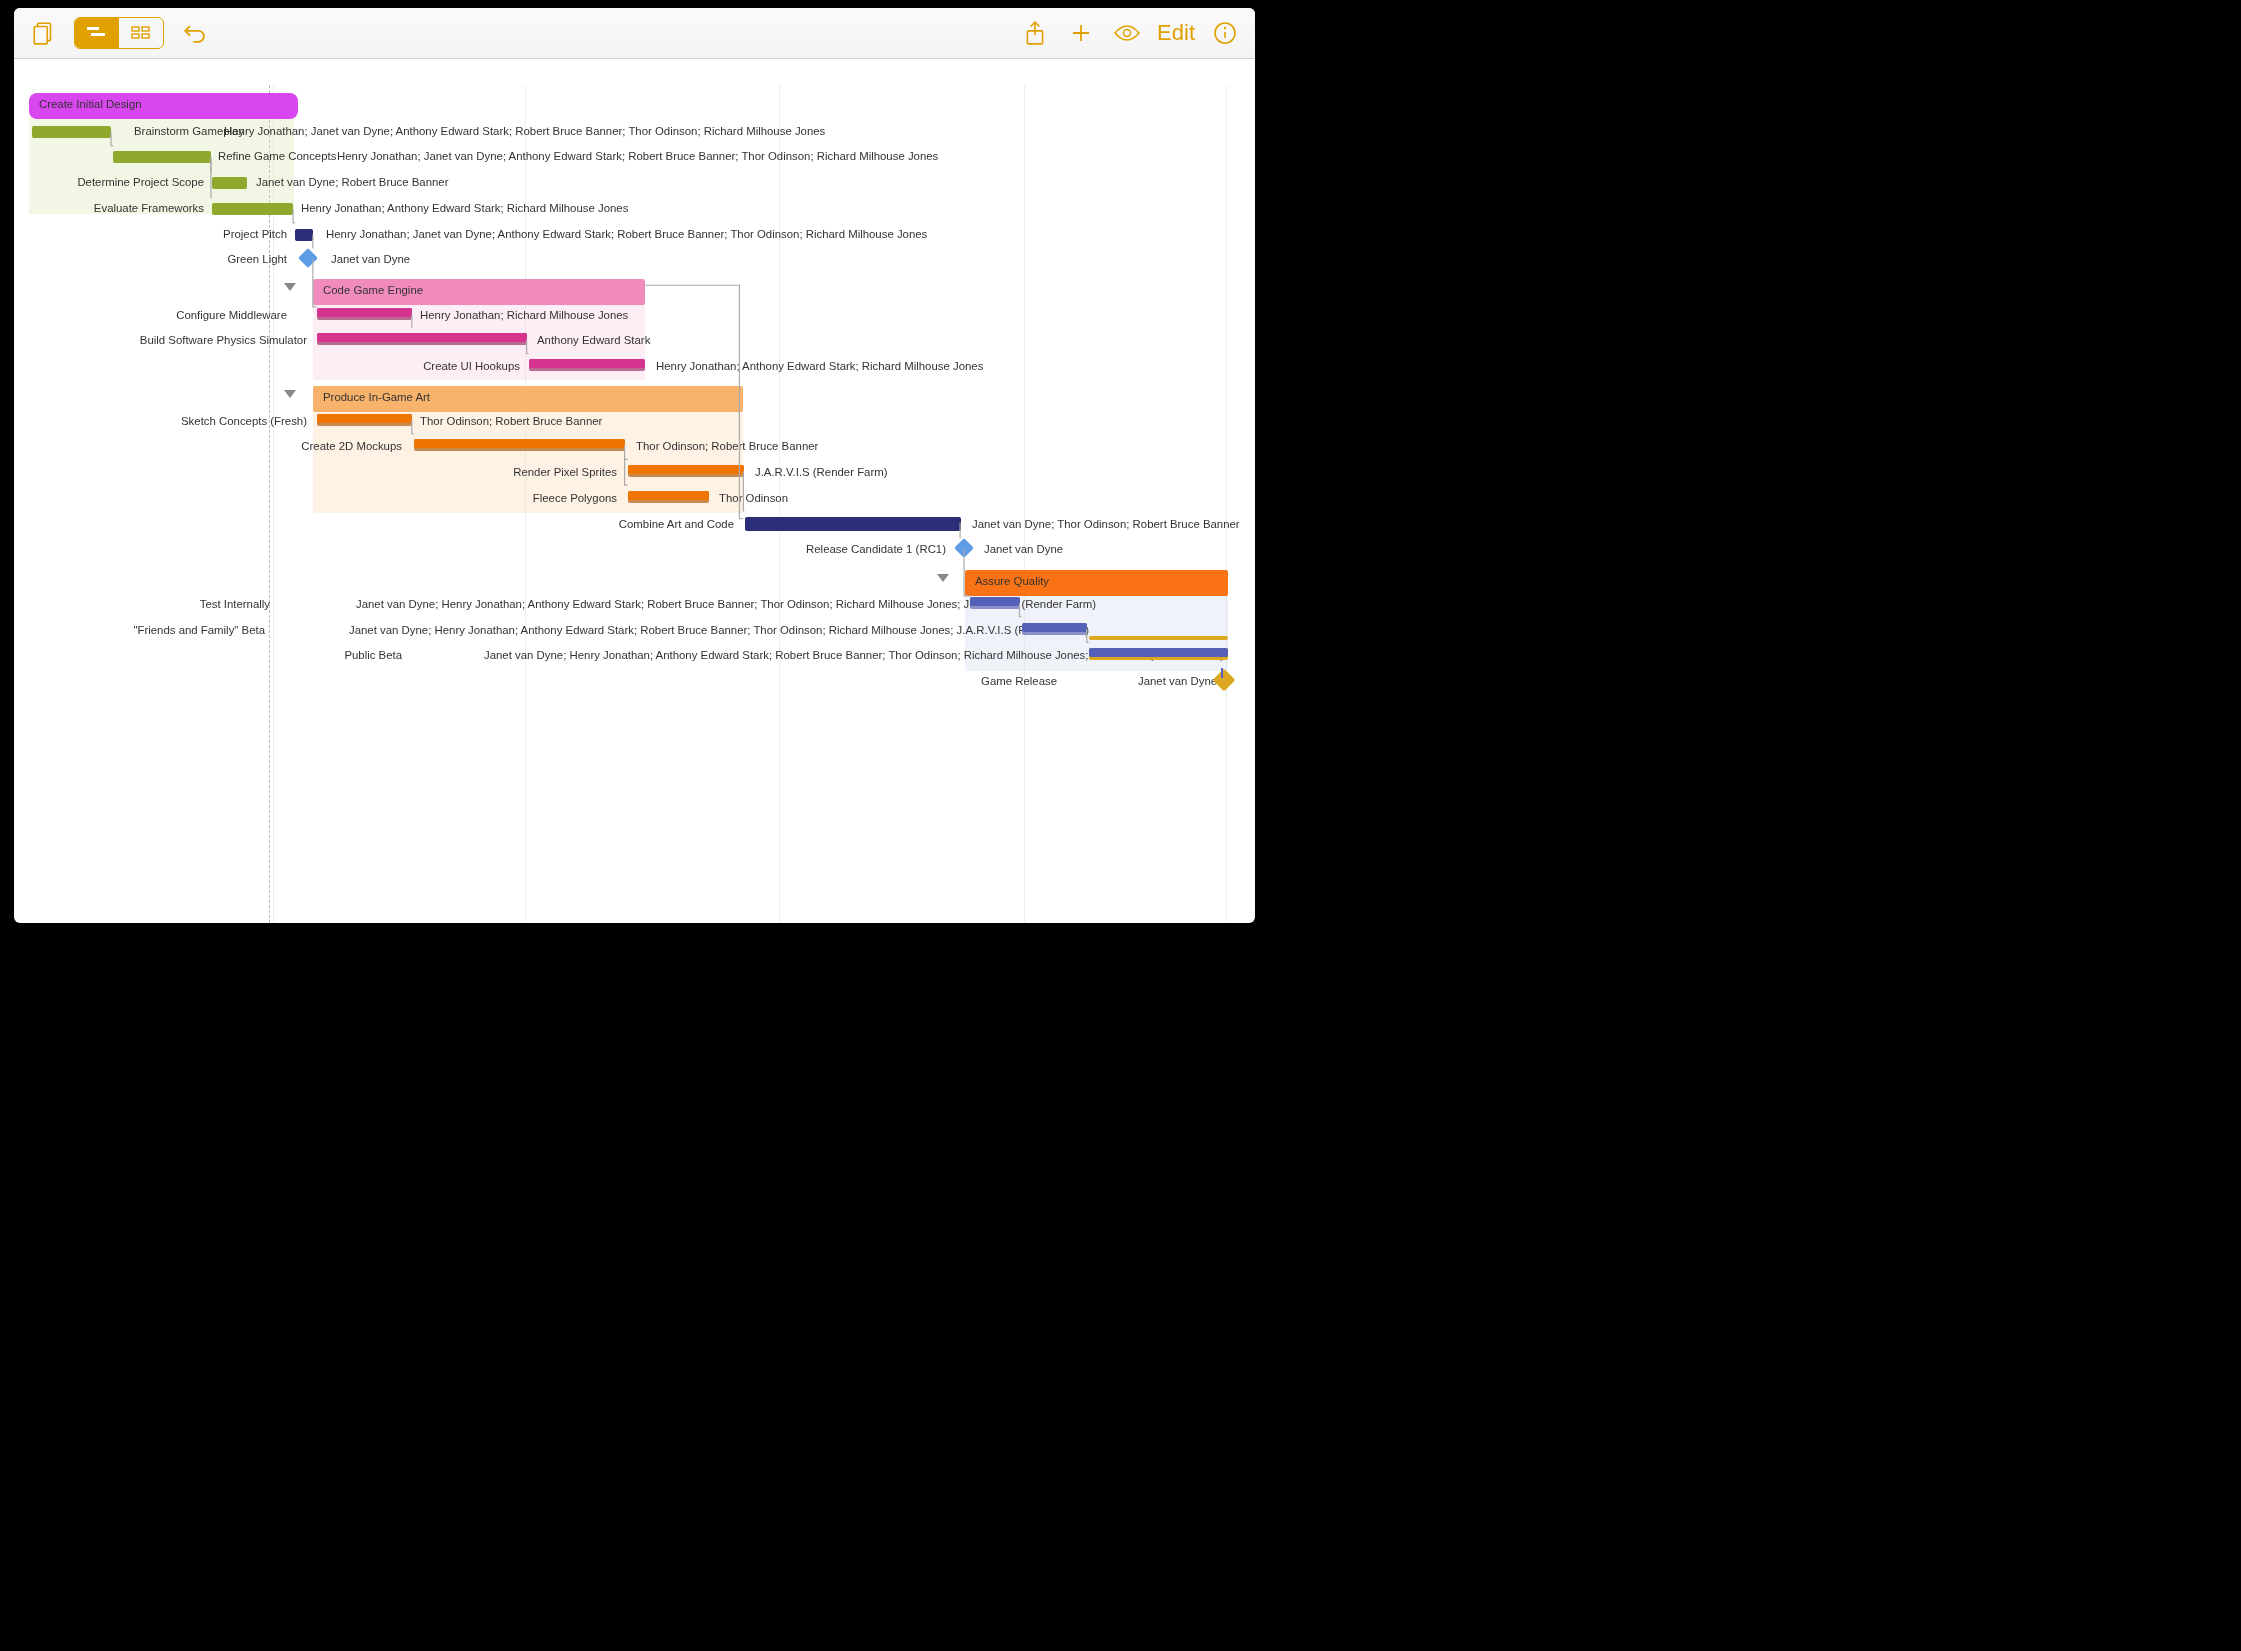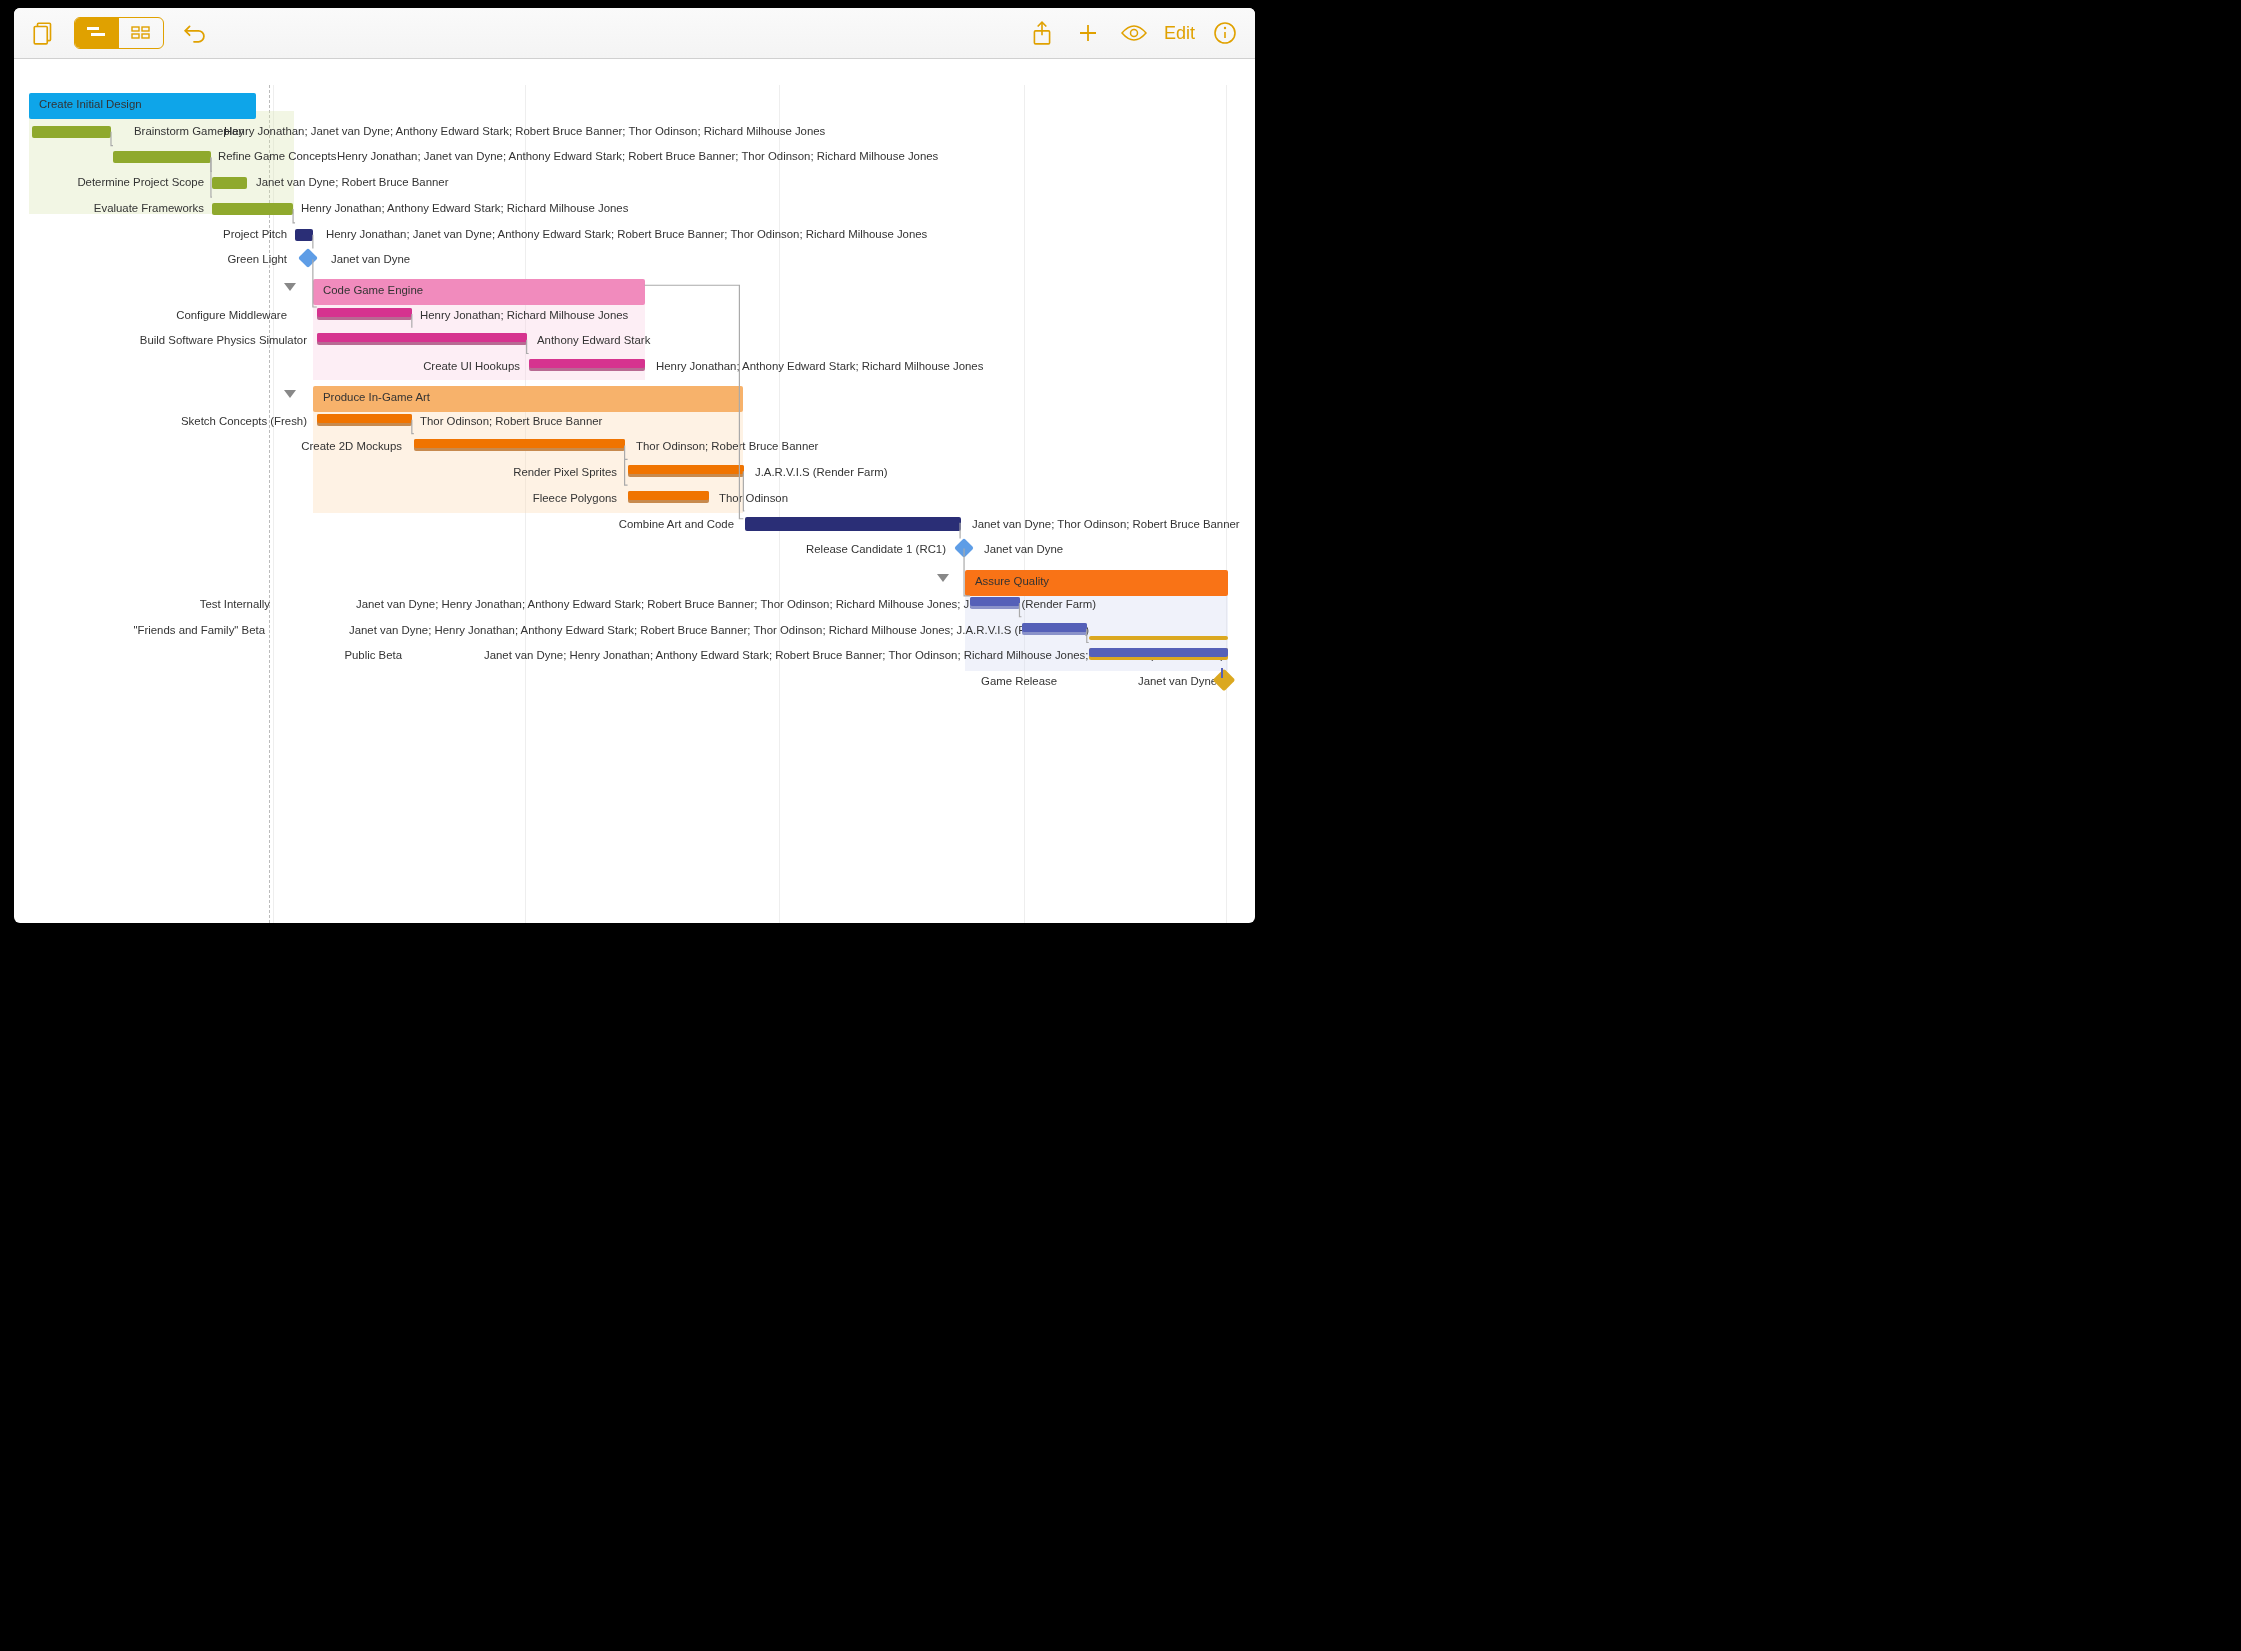--- a/index.html
+++ b/index.html
@@ -18,21 +18,21 @@
   }
   .tb-left, .tb-right { display: flex; align-items: center; gap: 14px; }
   .tb-spacer { flex: 1; }
   .seg {
     display: flex; border: 1px solid #e0a100; border-radius: 6px; overflow: hidden;
     height: 32px;
   }
   .seg > div { width: 44px; display:flex; align-items:center; justify-content:center; }
   .seg > div.active { background: #e0a100; color:#fff; }
   .icon-btn { width: 32px; height: 32px; display:flex; align-items:center; justify-content:center; cursor:pointer; color:#e0a100; }
-  .edit-btn { font-size: 18px; color:#e0a100; cursor:pointer; }
+  .edit-btn { font-size: 22px; color:#e0a100; cursor:pointer; }
   
   .time-header {
     height: 26px; display:flex; border-bottom:1px solid #d0d0d0;
     background:#f7f7f7; font-size:13px; color:#333;
   }
   .time-header > div {
     flex:1; border-right:1px solid #e0e0e0; padding:4px 8px;
   }
   .time-header > div:last-child { flex: 0.12; border-right:none; }
   
@@ -152,21 +152,21 @@
   <div class="chart">
 
     <div class="grid-col" style="left:259px"></div>
     <div class="grid-col" style="left:511px"></div>
     <div class="grid-col" style="left:765px"></div>
     <div class="grid-col" style="left:1010px"></div>
     <div class="grid-col" style="left:1212px"></div>
     <div class="today-line" style="left:255px"></div>
 
     <div class="group-ext" style="left:15px; top:26px; width:265px; height:103px; background:#dbe6b1;"></div>
-    <div class="group-box" style="left:15px; top:8px; width:227px; background:#0ea5e9;">
+    <div class="group-box" style="left:15px; top:8px; width:269px; background:#d946ef;border-radius:8px;">
       <span class="gtitle">Create Initial Design</span>
     </div>
 
     <div class="bar" style="left:18px; top:41px; width:79px; background:#8fa92d;"></div>
     <div class="lbl" style="left:103px; top:40px;margin-left:17px;">Brainstorm Gameplay</div>
     <div class="lbl" style="left:210px; top:40px;">Henry Jonathan; Janet van Dyne; Anthony Edward Stark; Robert Bruce Banner; Thor Odinson; Richard Milhouse Jones</div>
 
     <div class="bar" style="left:99px; top:66px; width:98px; background:#8fa92d;"></div>
     <div class="lbl" style="left:204px; top:65px;">Refine Game Concepts</div>
     <div class="lbl" style="left:323px; top:65px;">Henry Jonathan; Janet van Dyne; Anthony Edward Stark; Robert Bruce Banner; Thor Odinson; Richard Milhouse Jones</div>

